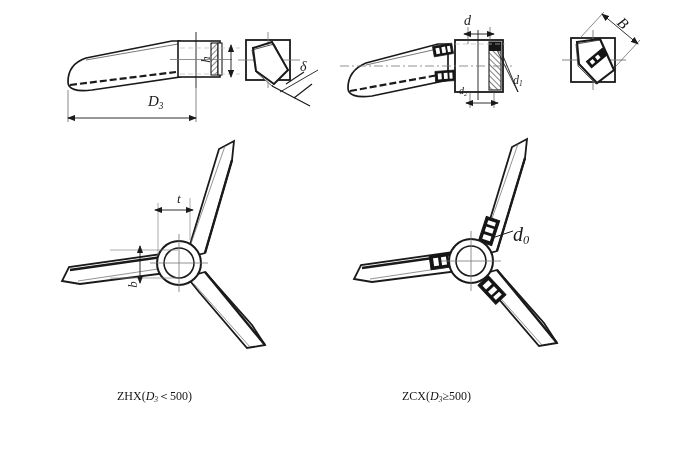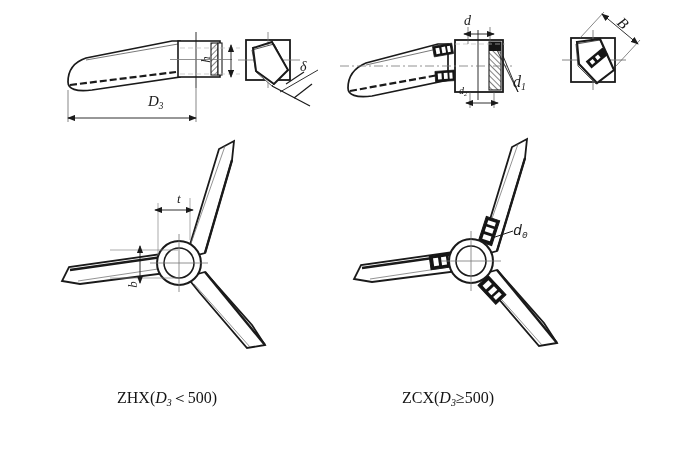--- a/index.html
+++ b/index.html
@@ -20,21 +20,21 @@
   }
   .lbl sub{font-size:.62em;font-style:italic;vertical-align:-0.28em;}
   .lbl-rot{transform:rotate(-90deg);transform-origin:center center;}
   .cap{
     position:absolute;white-space:nowrap;line-height:1;
     font-family:"DejaVu Sans",sans-serif;color:#111;user-select:none;
   }
   .cap-main{font-size:14.5px;font-weight:700;letter-spacing:1.5px;}
   .sub-cap{
     position:absolute;white-space:nowrap;line-height:1;
-    font-family:"Liberation Serif",serif;font-size:16px;color:#141414;
+    font-family:"Liberation Serif",serif;font-size:12px;color:#141414;
     user-select:none;
   }
   .sub-cap i{font-style:italic;}
   .sub-cap sub{font-size:.62em;vertical-align:-0.28em;font-style:italic;}
 </style>
 </head>
 <body>
 
 <div id="figure-root">
 
@@ -221,37 +221,37 @@
   </div>
 
   <div class="lbl" style="left:464px;top:14px;font-size:14px;">
     <span>d</span>
   </div>
 
   <div class="lbl" style="left:459px;top:86px;font-size:10px;">
     <span>d</span><sub>2</sub>
   </div>
 
-  <div class="lbl" style="left:513px;top:74px;font-size:16px;">
+  <div class="lbl" style="left:513px;top:74px;font-size:12px;">
     <span>d</span><sub>1</sub>
   </div>
 
   <div class="lbl" style="left:618px;top:16px;font-size:15px;transform:rotate(42deg);">
     <span>B</span>
   </div>
 
   <div class="lbl" style="left:177px;top:192px;font-size:13px;">
     <span>t</span>
   </div>
 
   <div class="lbl lbl-rot" style="left:129px;top:278px;font-size:13px;">
     <span>b</span>
   </div>
 
-  <div class="lbl" style="left:513px;top:224px;font-size:15px;font-family:Liberation Mono, monospace;">
+  <div class="lbl" style="left:513px;top:224px;font-size:20px;">
     <span>d</span><sub>0</sub>
   </div>
 
   <div class="sub-cap" style="left:117px;top:390px;">
     <span>ZHX</span><span>(</span><i>D</i><sub>3</sub><span>＜</span><span>500</span><span>)</span>
   </div>
 
   <div class="sub-cap" style="left:402px;top:390px;">
     <span>ZCX</span><span>(</span><i>D</i><sub>3</sub><span>≥</span><span>500</span><span>)</span>
   </div>

